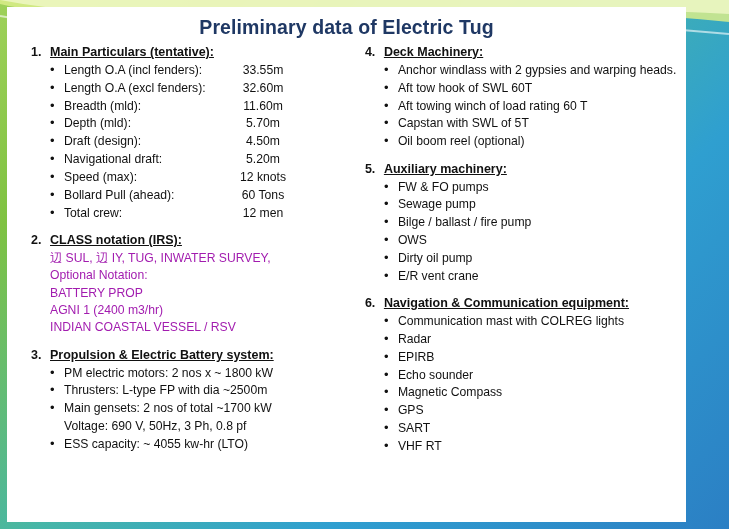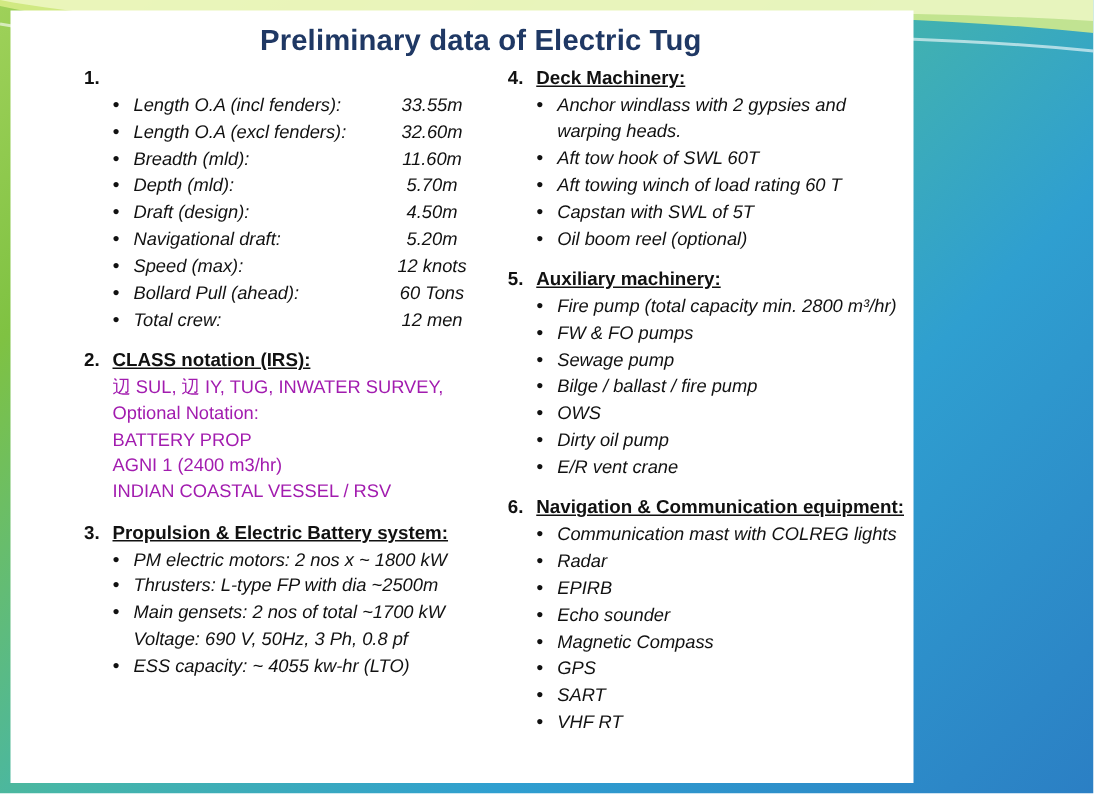--- a/index.html
+++ b/index.html
@@ -24,26 +24,25 @@
   .swoosh {
     position: absolute;
     left: 0; top: 0;
     width: 729px; height: 60px;
     overflow: hidden;
     pointer-events: none;
   }
   .swoosh svg { display: block; }
   .inner {
     position: relative;
-    width: 602px;
+    width: 679px;
     height: 515px;
     background: #ffffff;
     box-sizing: border-box;
     overflow: hidden;
-    padding-left: 25px;
   }
   .title {
     text-align: center;
     font-size: 19.5px;
     font-weight: bold;
     color: #1f3864;
     padding-top: 9px;
     padding-bottom: 2px;
     letter-spacing: 0.1px;
   }
@@ -78,21 +77,20 @@
     flex: 0 0 19px;
     font-weight: bold;
   }
   .sec-title {
     text-decoration: underline;
   }
   ul.bullets {
     list-style: none;
     margin: 0;
     padding: 0 0 0 19px;
-    font-style: italic;
   }
   ul.bullets > li {
     position: relative;
     font-size: 12.2px;
     color: #111111;
     line-height: 1.42;
     padding-left: 14px;
     margin-bottom: 0.5px;
   }
   ul.bullets > li.bulleted::before {
@@ -139,20 +137,21 @@
 
     <div class="title">Preliminary data of Electric Tug</div>
 
     <div class="columns">
 
       <div class="col col-left">
 
         <div class="section">
           <div class="sec-head">
             <span class="sec-num">1.</span>
+            <span class="sec-title">Main Particulars (tentative):</span>
           </div>
           <ul class="bullets">
             <li class="bulleted">
               <span class="row">
                 <span class="lbl">Length O.A (incl fenders):</span>
                 <span class="val">33.55m</span>
               </span>
             </li>
             <li class="bulleted">
               <span class="row">
@@ -248,21 +247,20 @@
             <li class="bulleted">Oil boom reel (optional)</li>
           </ul>
         </div>
 
         <div class="section">
           <div class="sec-head">
             <span class="sec-num">5.</span>
             <span class="sec-title">Auxiliary machinery:</span>
           </div>
           <ul class="bullets">
-            <li class="bulleted">Fire pump (total capacity min. 2800 m³/hr)</li>
             <li class="bulleted">FW &amp; FO pumps</li>
             <li class="bulleted">Sewage pump</li>
             <li class="bulleted">Bilge / ballast / fire pump</li>
             <li class="bulleted">OWS</li>
             <li class="bulleted">Dirty oil pump</li>
             <li class="bulleted">E/R vent crane</li>
           </ul>
         </div>
 
         <div class="section">

